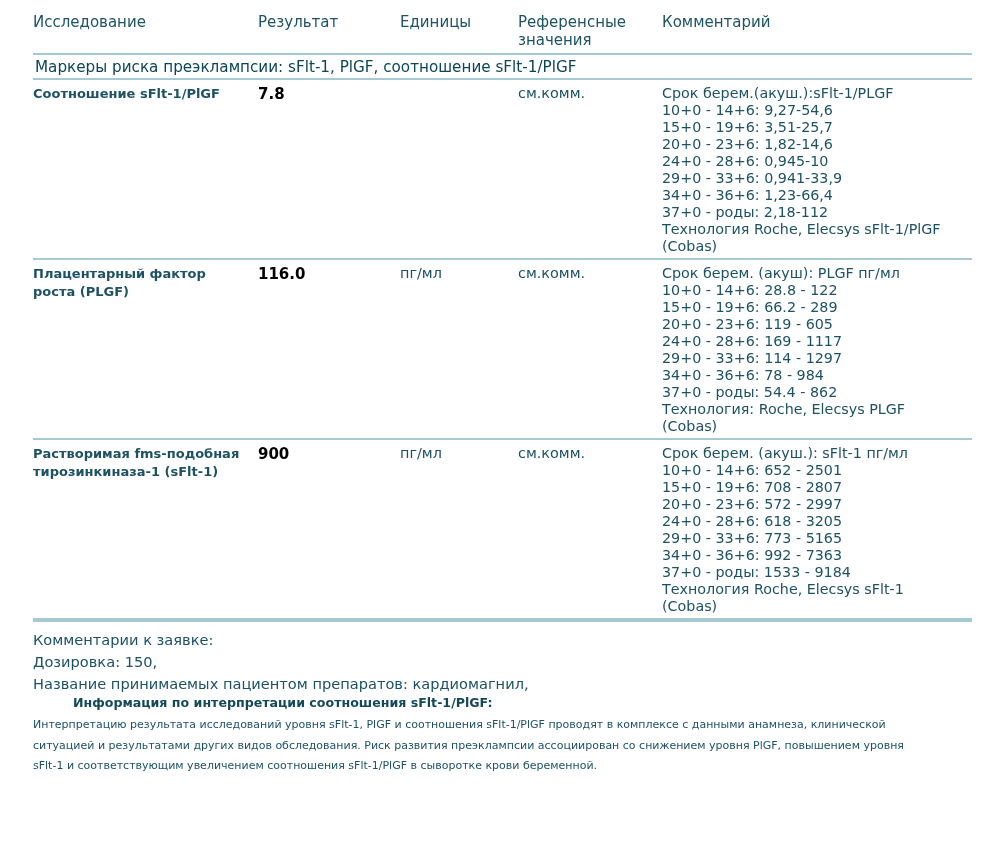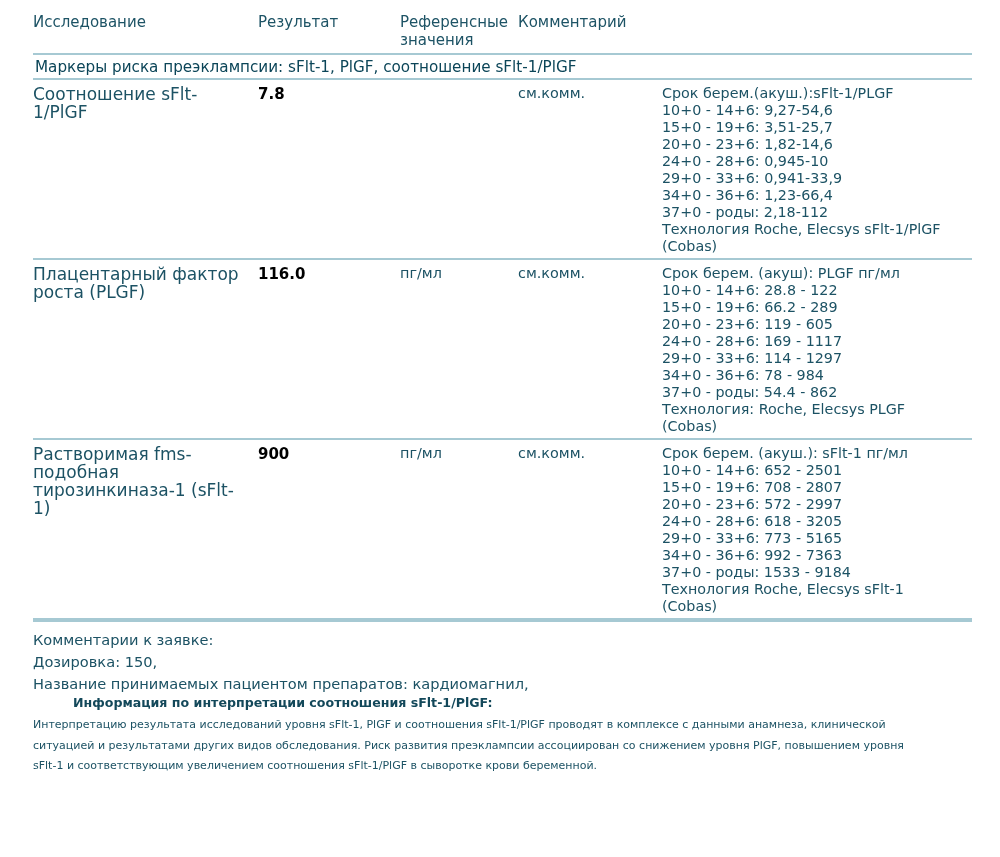--- a/index.html
+++ b/index.html
@@ -12,21 +12,21 @@
 
   .thead { padding-bottom:4px; }
   .thead .cell { font-size:15px; line-height:18px; color:#1d5365; }
 
   .hline { height:2px; background:#a6c9d3; width:939px; }
 
   .section-title { font-size:15.2px; font-weight:normal; color:#0b4558; padding:3px 0 2px 2px; }
 
   .trow { padding:5px 0 3px 0; }
   .cell { padding-right:8px; }
-  .name-cell { font-size:17px; line-height:18px; white-space:pre-line; }
+  .name-cell { font-size:13px; line-height:18px; white-space:pre-line;font-weight:bold; }
   .result-cell { font-size:15px; font-weight:bold; color:#000000; }
   .units-cell, .ref-cell { font-size:14.4px; }
   .comment-cell { font-size:14.3px; line-height:17px; white-space:pre-line; }
 
   .executor { margin-top:5px; font-size:14.8px; margin-bottom:17px; }
 
   .req-block { margin-top:7px; font-size:14.6px; line-height:22px; }
 
   .interp-heading { margin-top:0px; font-size:12.6px; font-weight:bold; color:#13485a;margin-left:40px; }
   .interp-body { margin-top:5px; font-size:11px; line-height:20.5px; white-space:pre-line;
@@ -35,20 +35,21 @@
 </style>
 </head>
 <body>
 
 <div class="page">
   <div class="content">
 
     <div class="grid thead">
       <div class="cell">Исследование</div>
       <div class="cell">Результат</div>
+      <div class="cell">Единицы</div>
       <div class="cell">Референсные значения</div>
       <div class="cell">Комментарий</div>
     </div>
     <div class="hline"></div>
 
     <div class="section-title">Маркеры риска преэклампсии: sFlt-1, PlGF, соотношение sFlt-1/PlGF</div>
     <div class="hline"></div>
 
     <div class="grid trow">
       <div class="cell name-cell">Соотношение sFlt-1/PlGF</div>

